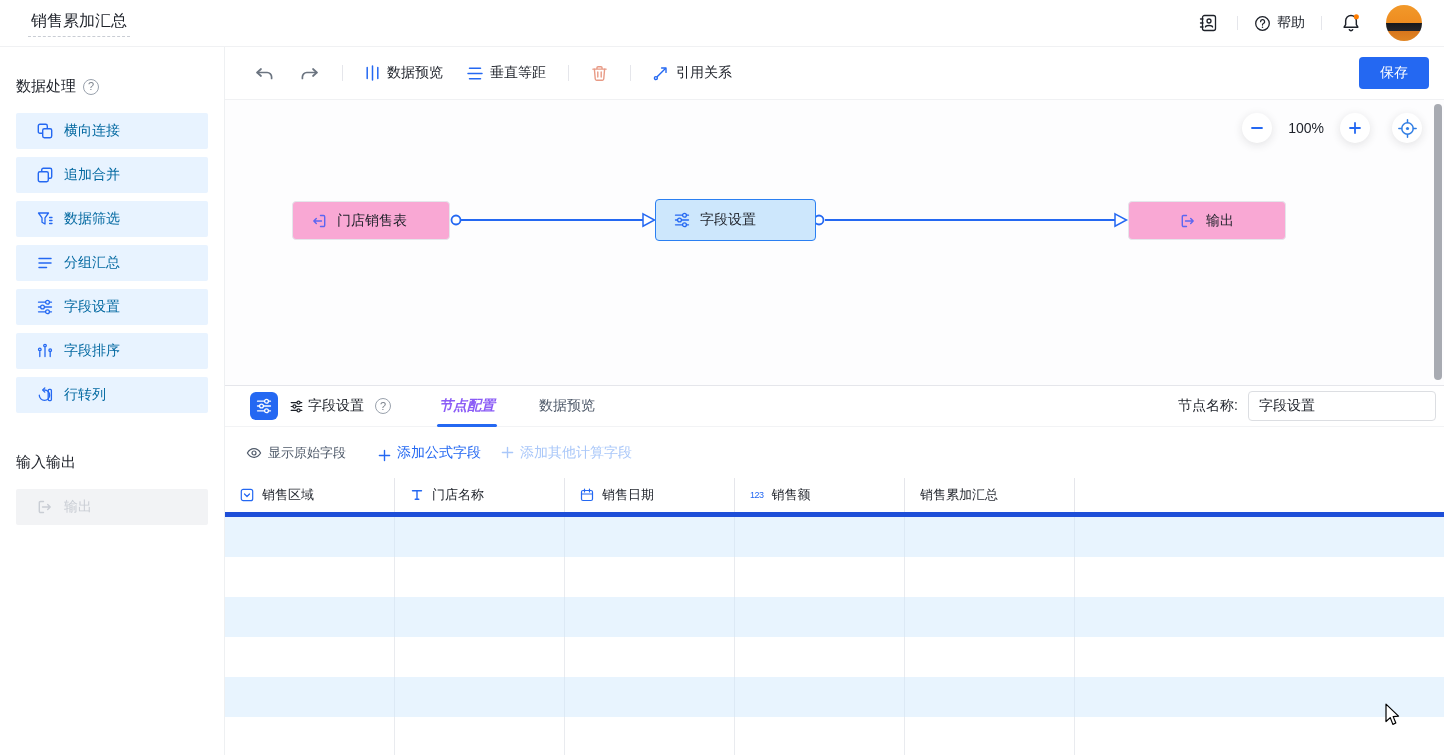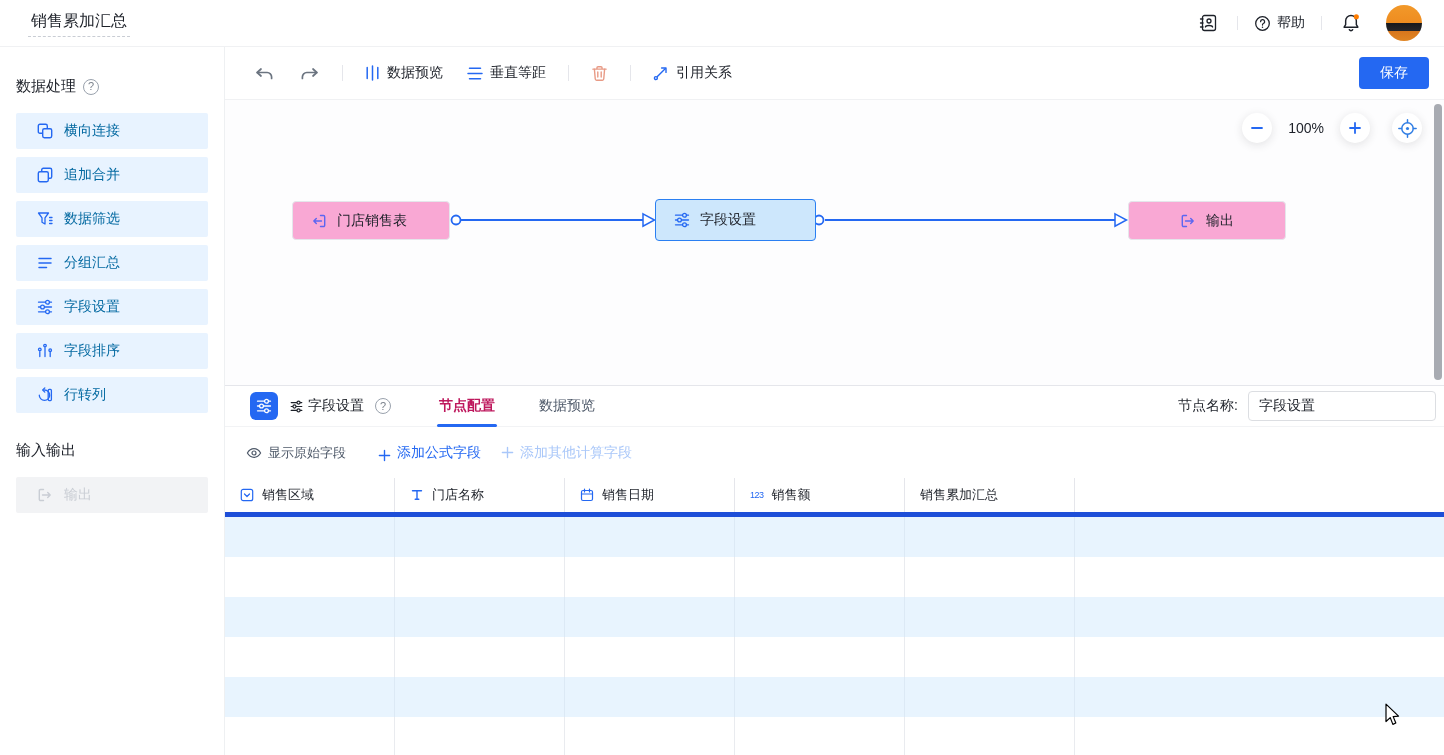--- a/index.html
+++ b/index.html
@@ -19,21 +19,21 @@
   .bell-wrap { position:relative; }
   .avatar { width:36px; height:36px; border-radius:50%; margin-left:22px; cursor:pointer; border:none;
     background:linear-gradient(180deg,#f2992a 0%,#ee8c20 50%,#17181c 50%,#26262a 72%,#d8761c 72%,#e08523 100%); }
 
   
   .layout { display:flex; height:708px; }
 
   
   .sidebar { width:225px; flex:none; border-right:1px solid #eef0f2; padding:30px 16px 0; background:#fff; }
   .side-title { font-size:15px; color:#1d2129; display:flex; align-items:center; gap:7px; margin-bottom:17px; }
-  .side-title.second { margin-top:28px; }
+  .side-title.second { margin-top:40px; }
   .side-item { height:36px; border-radius:2px; background:#e8f3ff; display:flex; align-items:center;
     padding-left:21px; gap:11px; margin-bottom:8px; font-size:14px; color:#0369a1; cursor:grab; }
   .side-item.disabled { background:#f2f3f5; color:#c9cdd4; cursor:not-allowed; }
   .qmark { width:16px; height:16px; border:1px solid #9aa2ad; border-radius:50%; color:#7b828c;
     font-size:11px; display:inline-flex; align-items:center; justify-content:center; line-height:1; }
 
   
   .main { flex:1; display:flex; flex-direction:column; min-width:0; }
 
   
@@ -61,21 +61,21 @@
   .canvas-scroll { position:absolute; right:2px; top:4px; width:8px; height:276px; background:#a8abb2; border-radius:4px; }
 
   
   .panel { flex:1; border-top:1px solid #e5e6eb; display:flex; flex-direction:column; min-height:0; background:#fff; }
   .panel-header { height:41px; flex:none; display:flex; align-items:center; padding:0 8px 0 25px; border-bottom:1px solid #f2f3f5; }
   .badge { width:28px; height:28px; border-radius:6px; background:#2468f2; display:flex; align-items:center; justify-content:center; flex:none; }
   .node-type { margin-left:12px; display:flex; align-items:center; gap:5px; font-size:14px; color:#1d2129; }
   .tabs { display:flex; margin-left:46px; height:41px; }
   .tab { position:relative; display:flex; align-items:center; padding:0 2px; margin-right:40px;
     font-size:14px; color:#4e5969; cursor:pointer; background:none; border:none; font-family:inherit; }
-  .tab.active { color:#be185d; font-weight:bold; }
+  .tab.active { color:#8b5cf6; font-weight:bold;font-style:italic; }
   .tab.active::after { content:""; position:absolute; left:0; right:0; bottom:0; height:3px; background:#2468f2; border-radius:2px; }
   .node-name { margin-left:auto; display:flex; align-items:center; gap:10px; font-size:14px; color:#1d2129; }
   .node-name input { width:188px; height:30px; border:1px solid #dcdee2; border-radius:4px; padding:0 10px;
     font-size:14px; color:#1d2129; font-family:inherit; outline:none; }
 
   .actions-row { height:51px; flex:none; display:flex; align-items:center; padding-left:21px; }
   .action { display:flex; align-items:center; gap:6px; background:none; border:none; cursor:pointer; font-family:inherit; }
   .action-show { font-size:13px; color:#4e5969; }
   .action-formula { margin-left:32px; font-size:14px; color:#2468f2;align-items:flex-end; }
   .action-other { margin-left:20px; font-size:14px; color:#a9c7f9; cursor:not-allowed; }

